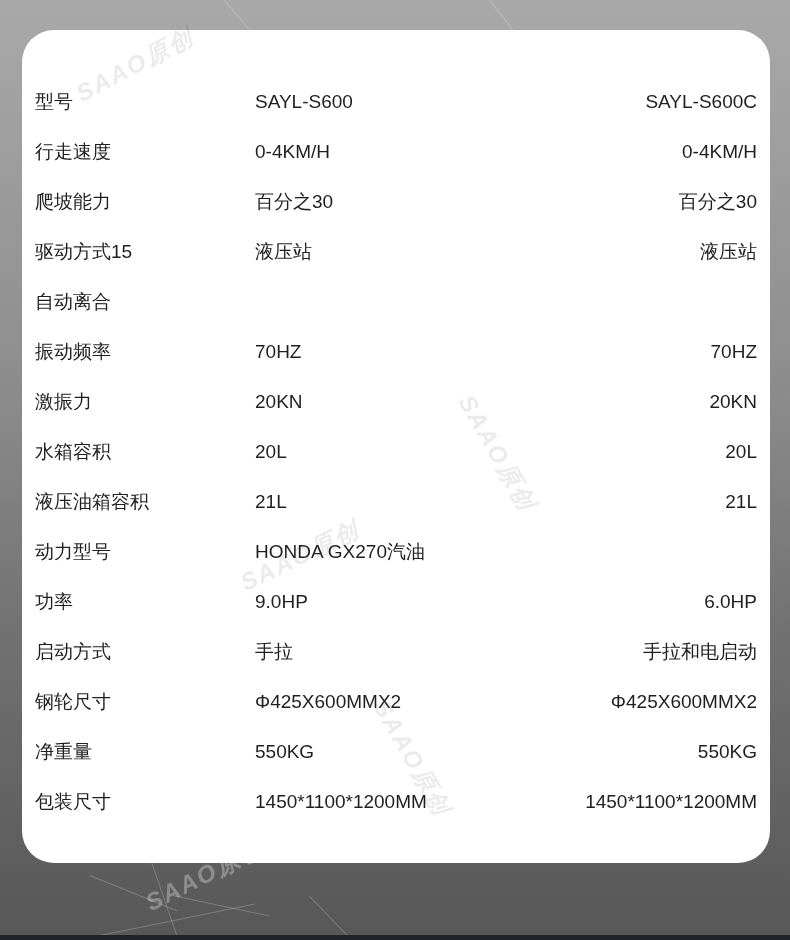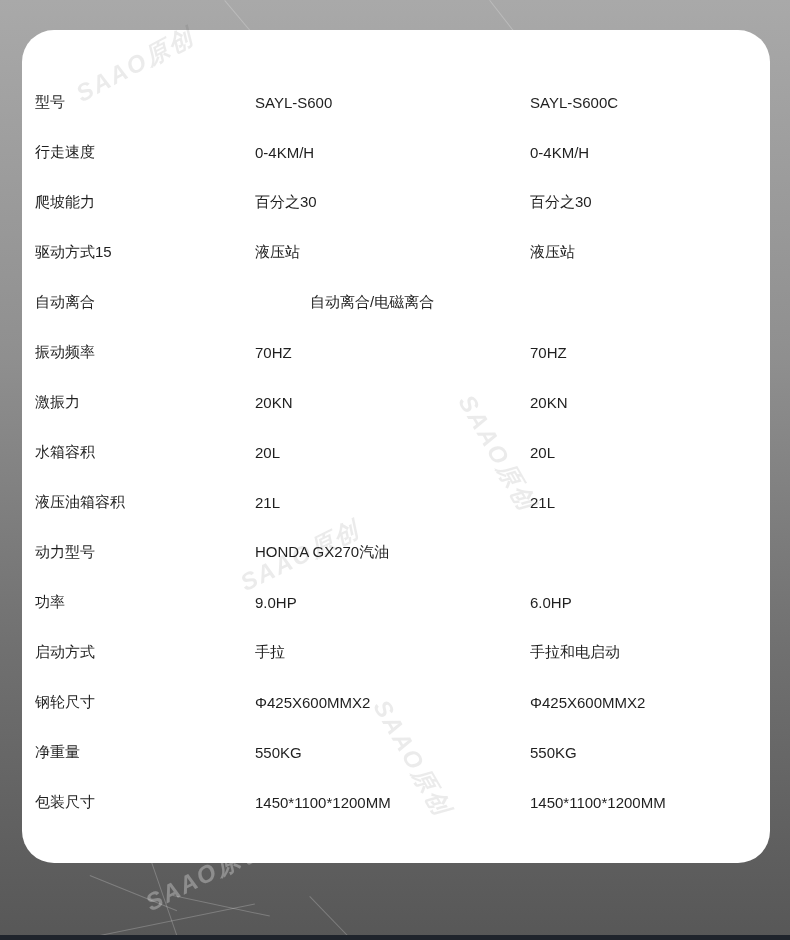--- a/index.html
+++ b/index.html
@@ -14,24 +14,24 @@
   .wline{
     position:absolute;height:1px;background:rgba(255,255,255,0.22);
     transform-origin:0 0;pointer-events:none;
   }
   .card{
     position:absolute;left:22px;top:30px;width:748px;height:833px;
     background:var(--card_bg,#ffffff);border-radius:32px;
   }
   .spec-table{position:absolute;left:13px;top:47px;right:13px;}
   .row{display:flex;align-items:center;height:50px;}
-  .cell{font-size:15px;color:var(--text,#1f1f1f);white-space:nowrap;overflow:hidden;}
+  .cell{font-size:19px;color:var(--text,#1f1f1f);white-space:nowrap;overflow:hidden;}
   .cell.label{width:220px;}
   .cell.col1{width:275px;}
-  .cell.col2{flex:1;}
+  .cell.col2{flex:1;text-align:right;}
   .wm{
     position:absolute;font-style:italic;font-weight:bold;font-size:24px;
     letter-spacing:2px;white-space:nowrap;pointer-events:none;
     transform:translate(-50%,-50%) rotate(var(--r,-28deg));
   }
   .wm.on-card{color:rgba(60,60,60,0.10);}
   .wm.on-bg{color:rgba(255,255,255,0.30);}
   .bottom-bar{
     position:absolute;left:0;bottom:0;width:790px;height:5px;
     background:var(--bottom_bar,#1f242c);
@@ -67,21 +67,20 @@
           <span class="cell col1">百分之30</span>
           <span class="cell col2">百分之30</span>
         </div>
         <div class="row">
           <span class="cell label">驱动方式15</span>
           <span class="cell col1">液压站</span>
           <span class="cell col2">液压站</span>
         </div>
         <div class="row">
           <span class="cell col1">自动离合</span>
-          <span class="cell col2">自动离合/电磁离合</span>
         </div>
         <div class="row">
           <span class="cell label">振动频率</span>
           <span class="cell col1">70HZ</span>
           <span class="cell col2">70HZ</span>
         </div>
         <div class="row">
           <span class="cell label">激振力</span>
           <span class="cell col1">20KN</span>
           <span class="cell col2">20KN</span>

